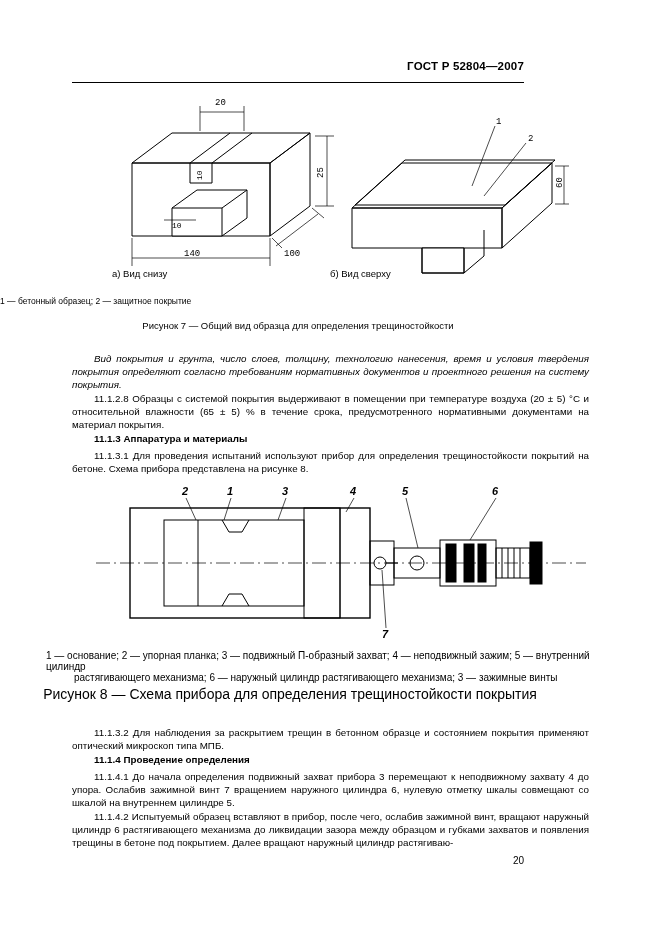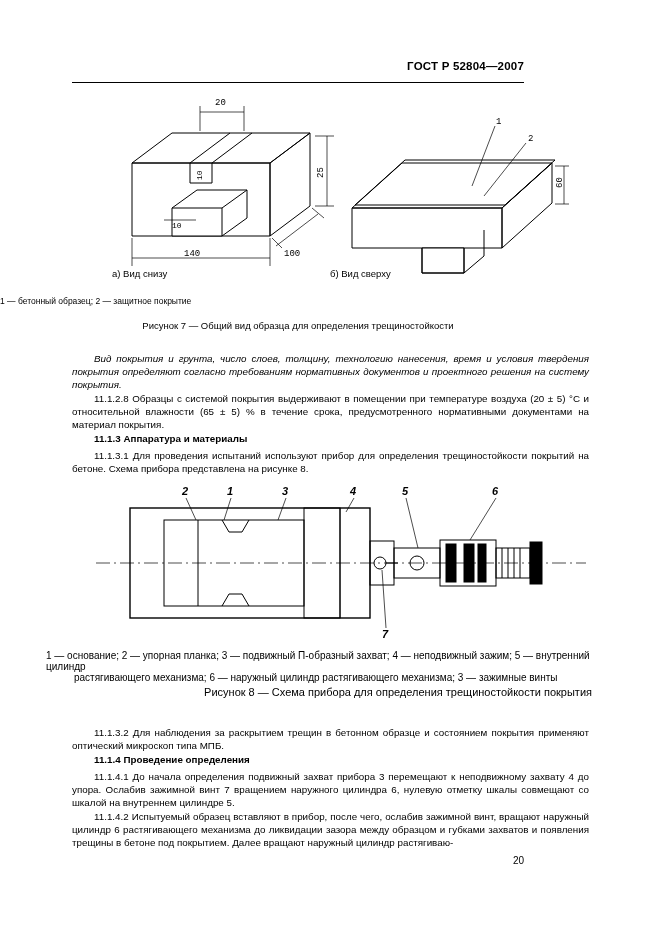--- a/index.html
+++ b/index.html
@@ -98,24 +98,24 @@
     position: absolute;
     left: 46px;
     width: 570px;
     top: 650px;
     font-size: 10px;
     line-height: 11px;
   }
   .fig8-legend .l2 { padding-left: 28px; }
   .fig8-title {
     position: absolute;
-    left: 0; right: 4px;
+    left: 0; right: 16px;
     top: 686px;
-    text-align: right;
-    font-size: 11px;
+    text-align: center;
+    font-size: 14px;
   }
   .pagenum {
     position: absolute;
     right: 72px;
     top: 855px;
     font-size: 10px;
   }
   svg { display: block; }
   .ln { stroke: #000; fill: none; }
 </style>

